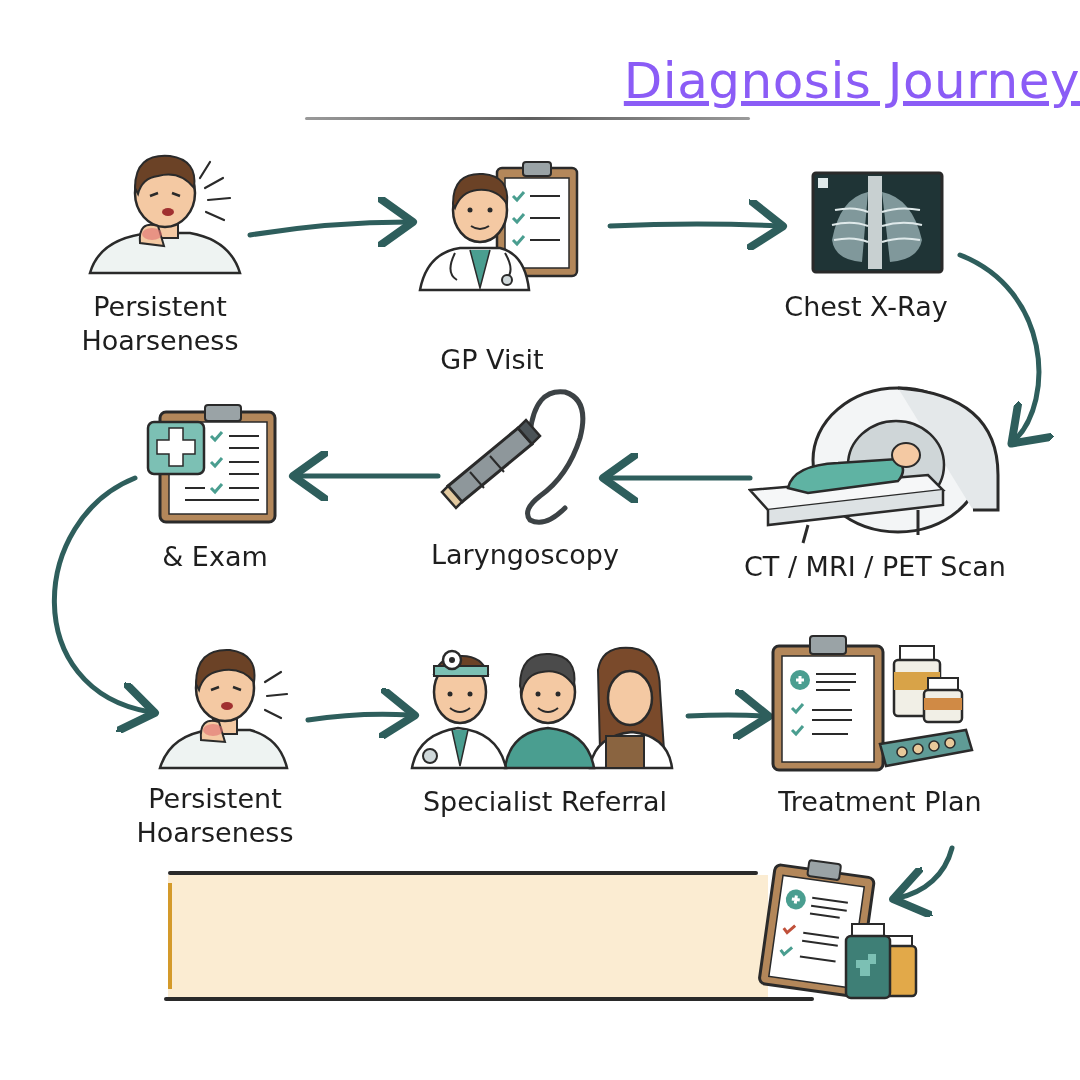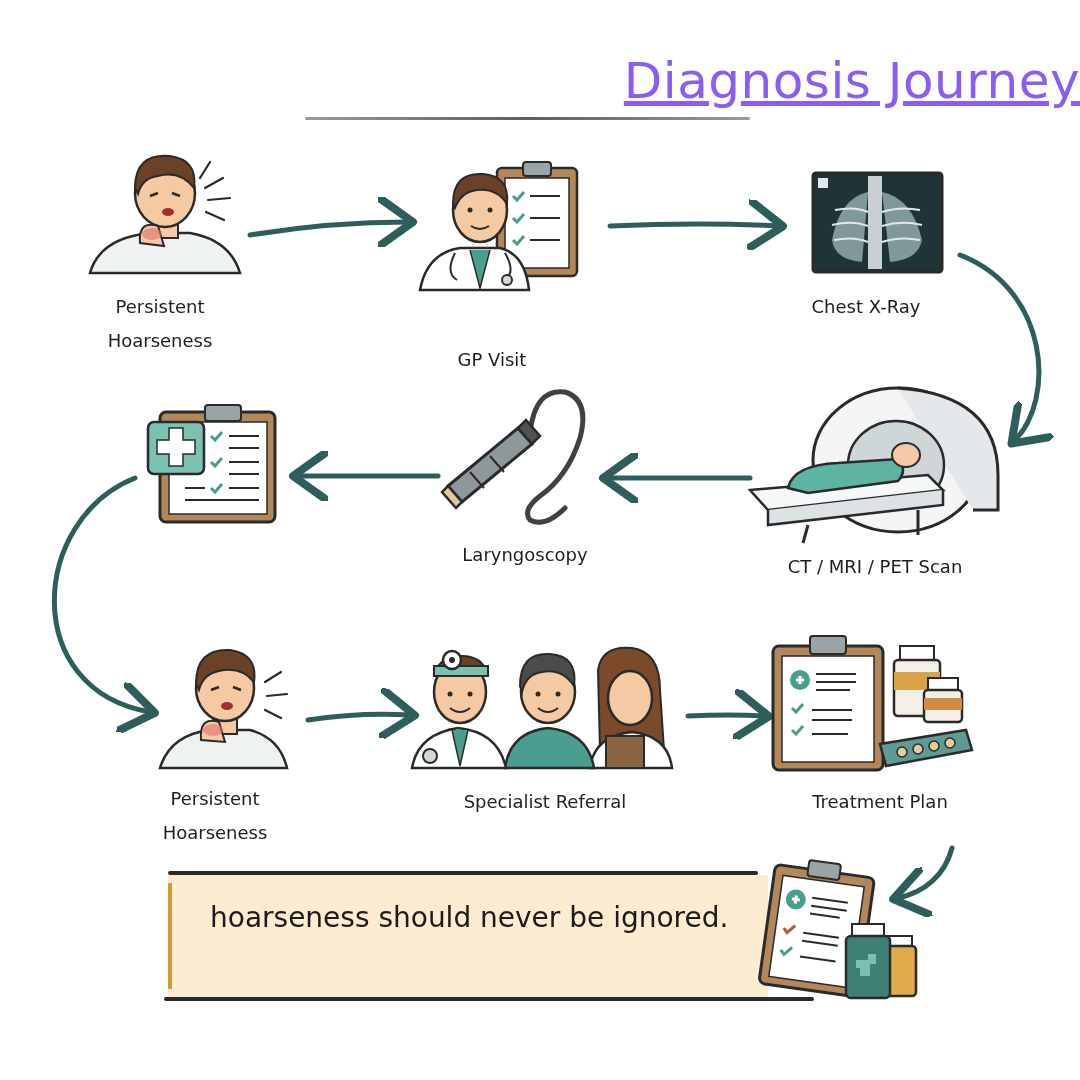--- a/index.html
+++ b/index.html
@@ -3,21 +3,21 @@
 <meta charset="utf-8">
 <style>
   html, body { margin: 0; padding: 0; background: #ffffff; }
   body { width: 1080px; height: 1080px; position: relative; overflow: hidden;
          font-family: "DejaVu Sans", sans-serif; color: #1f1f1f; }
   .title { position: absolute; left: 0; width: 1080px; top: 52px; text-align: right;
            font-size: 50px; font-weight: normal; letter-spacing: 0.5px; color: #8b5cf6; text-decoration: underline; }
   .title-rule { position: absolute; left: 305px; top: 117px; width: 445px; height: 3px;
                 background: linear-gradient(90deg, #9a9a9a, #5f5f5f, #9a9a9a); border-radius: 2px; }
   .node { position: absolute; }
-  .label { position: absolute; text-align: center; font-size: 18px; line-height: 34px; color: #1e1e1e; }
+  .label { position: absolute; text-align: center; font-size: 27px; line-height: 34px; color: #1e1e1e; }
   svg.flow { position: absolute; left: 0; top: 0; }
   .callout { position: absolute; left: 168px; top: 875px; width: 600px; height: 122px;
              background: #fbecd2; }
   .callout .top-rule { position: absolute; left: 0; top: -4px; width: 590px; height: 4px; background: #2a2a2a; border-radius: 3px; }
   .callout .bot-rule { position: absolute; left: -4px; top: 122px; width: 650px; height: 4px; background: #2a2a2a; border-radius: 3px; }
   .callout .left-bar { position: absolute; left: 0; top: 8px; width: 4px; height: 106px; background: #d49a2a; }
   .callout-text { position: absolute; left: 42px; top: 24px; font-size: 28px; line-height: 38px; color: #1c1c1c; }
 </style>
 </head>
 <body>
@@ -132,20 +132,21 @@
     <rect x="15" y="10" width="115" height="110" rx="6" fill="#b3875a" stroke="#2a2a2a" stroke-width="3"></rect>
     <rect x="24" y="20" width="98" height="92" fill="#ffffff" stroke="#2a2a2a" stroke-width="1.5"></rect>
     <rect x="60" y="3" width="36" height="16" rx="3" fill="#9aa3a6" stroke="#2a2a2a" stroke-width="2"></rect>
     <rect x="3" y="20" width="56" height="52" rx="6" fill="#7cc0b4" stroke="#2a2a2a" stroke-width="2.5"></rect>
     <path d="M24,30 h14 v12 h12 v14 h-12 v12 h-14 v-12 h-12 v-14 h12 z" fill="#ffffff" stroke="#2a2a2a" stroke-width="1.5" transform="translate(0,-4) scale(1)"></path>
     <path d="M66,34 l4,4 l7,-8 M66,60 l4,4 l7,-8 M66,86 l4,4 l7,-8" stroke="#4a9e90" stroke-width="3" fill="none"></path>
     <path d="M84,34 h30 M84,46 h30 M84,60 h30 M84,72 h30 M84,86 h30 M40,86 h20 M40,98 h74" stroke="#2a2a2a" stroke-width="2"></path>
   </svg>
 </div>
 <div class="label" style="left:90px;top:540px;width:250px;">
+  <div>&amp; Exam</div>
 </div>
 
 <div class="node" style="left:155px;top:640px;width:145px;height:130px;">
   <svg width="145" height="130">
     <path d="M5,128 Q15,95 55,90 L95,90 Q125,98 132,128 Z" fill="#eef3f2" stroke="#2a2a2a" stroke-width="2.5"></path>
     <rect x="58" y="74" width="24" height="20" fill="#f4c9a3" stroke="#2a2a2a" stroke-width="2"></rect>
     <ellipse cx="70" cy="48" rx="29" ry="33" fill="#f4c9a3" stroke="#2a2a2a" stroke-width="2.5"></ellipse>
     <path d="M41,44 Q41,8 75,10 Q103,14 99,42 Q86,26 64,31 Q48,34 44,50 Z" fill="#6b4226" stroke="#2a2a2a" stroke-width="2"></path>
     <path d="M56,50 l8,-3 M78,47 l8,3" stroke="#2a2a2a" stroke-width="2.5"></path>
     <ellipse cx="72" cy="66" rx="6" ry="4" fill="#a03030"></ellipse>
@@ -215,21 +216,20 @@
 </div>
 <div class="label" style="left:755px;top:785px;width:250px;">
   <div>Treatment Plan</div>
 </div>
 
 <div class="callout">
   <div class="top-rule"></div>
   <div class="left-bar"></div>
   <div class="bot-rule"></div>
   <div class="callout-text">
-    <div>hoarseness should never be ignored.</div>
   </div>
 </div>
 <div class="node" style="left:752px;top:858px;width:170px;height:145px;">
   <svg width="170" height="145">
     <g transform="rotate(8 60 70)">
       <rect x="15" y="12" width="100" height="120" rx="6" fill="#b3875a" stroke="#2a2a2a" stroke-width="3"></rect>
       <rect x="24" y="22" width="82" height="102" fill="#ffffff" stroke="#2a2a2a" stroke-width="1.5"></rect>
       <rect x="48" y="3" width="32" height="16" rx="3" fill="#9aa3a6" stroke="#2a2a2a" stroke-width="2"></rect>
       <circle cx="40" cy="44" r="10" fill="#4a9e90"></circle>
       <path d="M36,44 h8 M40,40 v8" stroke="#ffffff" stroke-width="3"></path>

